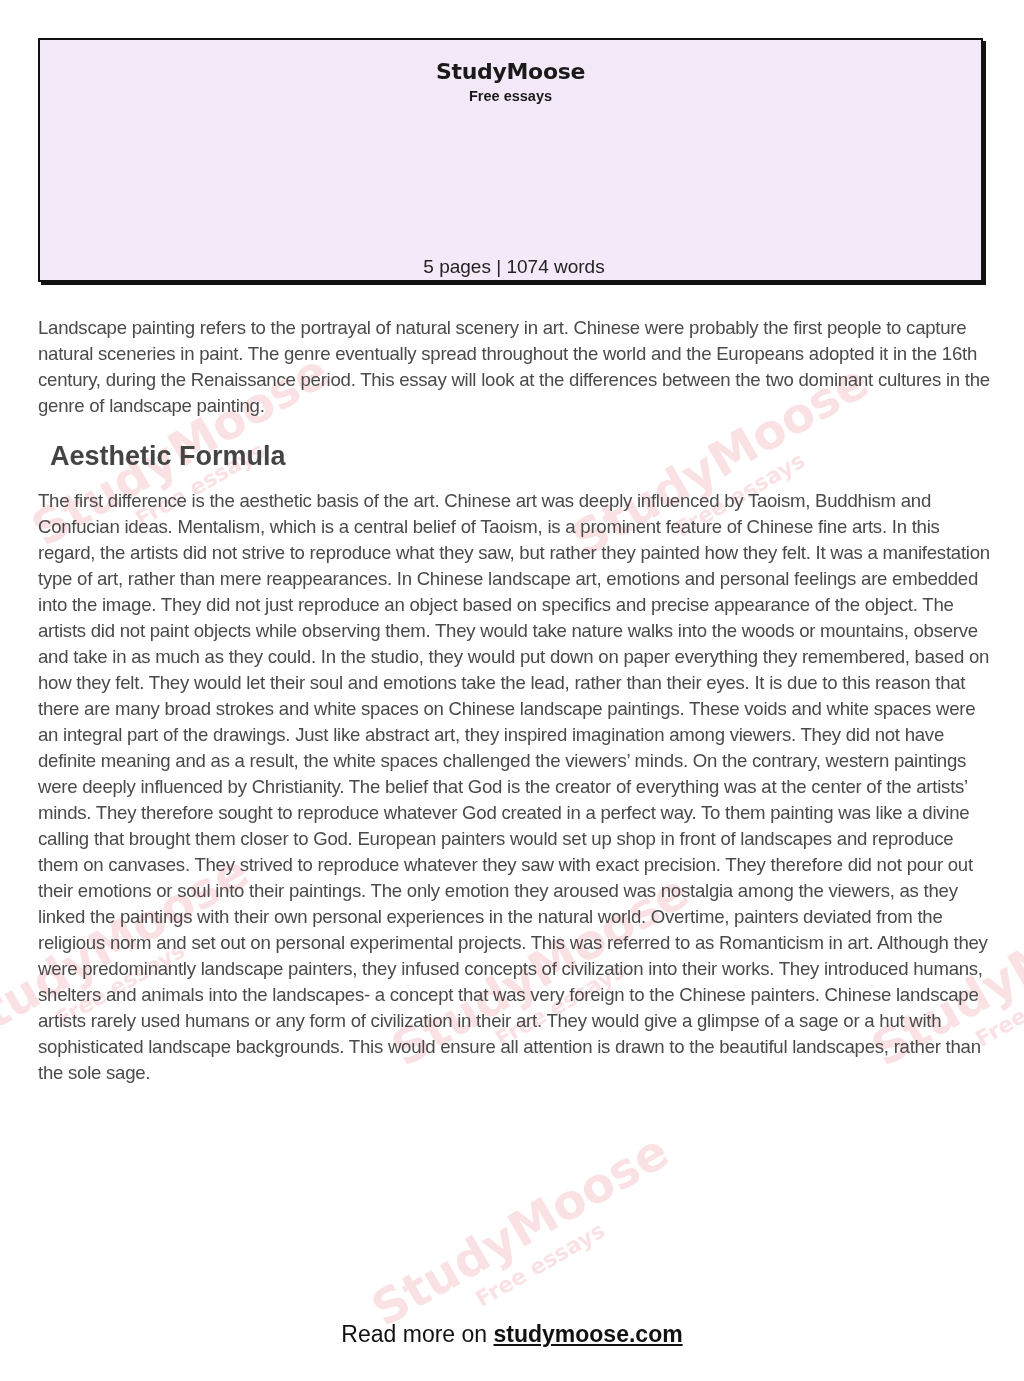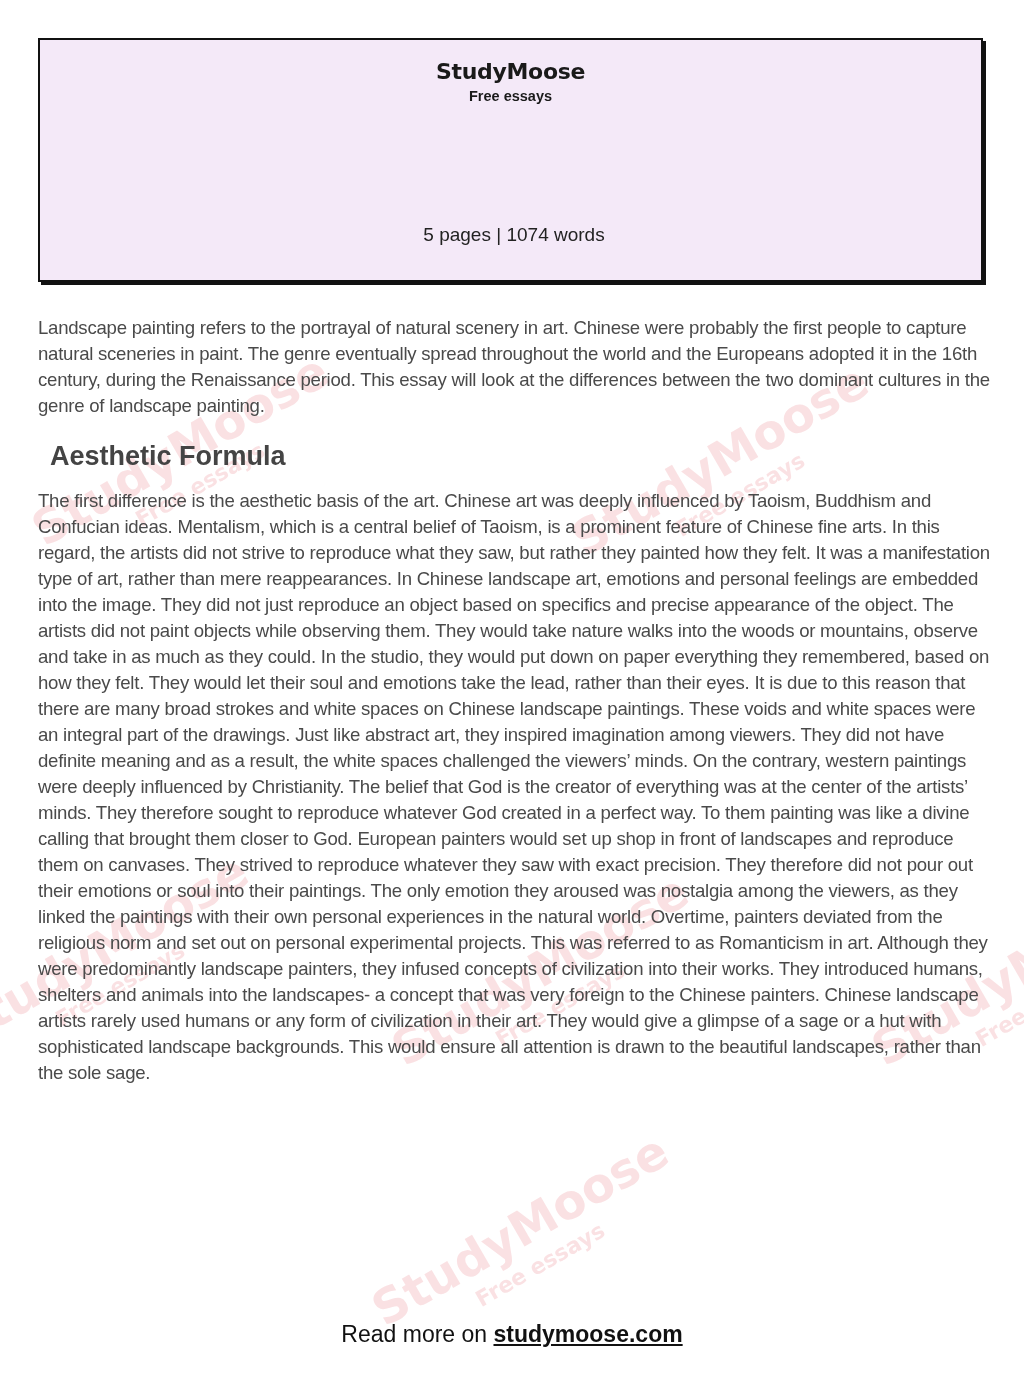--- a/index.html
+++ b/index.html
@@ -25,21 +25,21 @@
   .brand-sub {
     position: absolute; left: 0; right: 0; top: 48px;
     font-weight: bold; font-size: 14.5px; color: #1a1a1a;
   }
   .title {
     position: absolute; left: 40px; right: 40px; top: 96px;
     font-weight: bold; font-size: 33px; line-height: 40px; color: #111;
     letter-spacing: -0.4px;
   }
   .meta {
-    position: absolute; left: 0; right: 0; top: 184px;
+    position: absolute; left: 0; right: 0; top: 216px;
     font-size: 19px; color: #222; padding-left: 7px;
   }
   .content {
     position: absolute; left: 38px; top: 315px; width: 955px;
   }
   .content p {
     margin: 0; font-size: 18.6px; line-height: 26px; color: #4a4a4a;
     letter-spacing: -0.25px;
   }
   .h2 {

